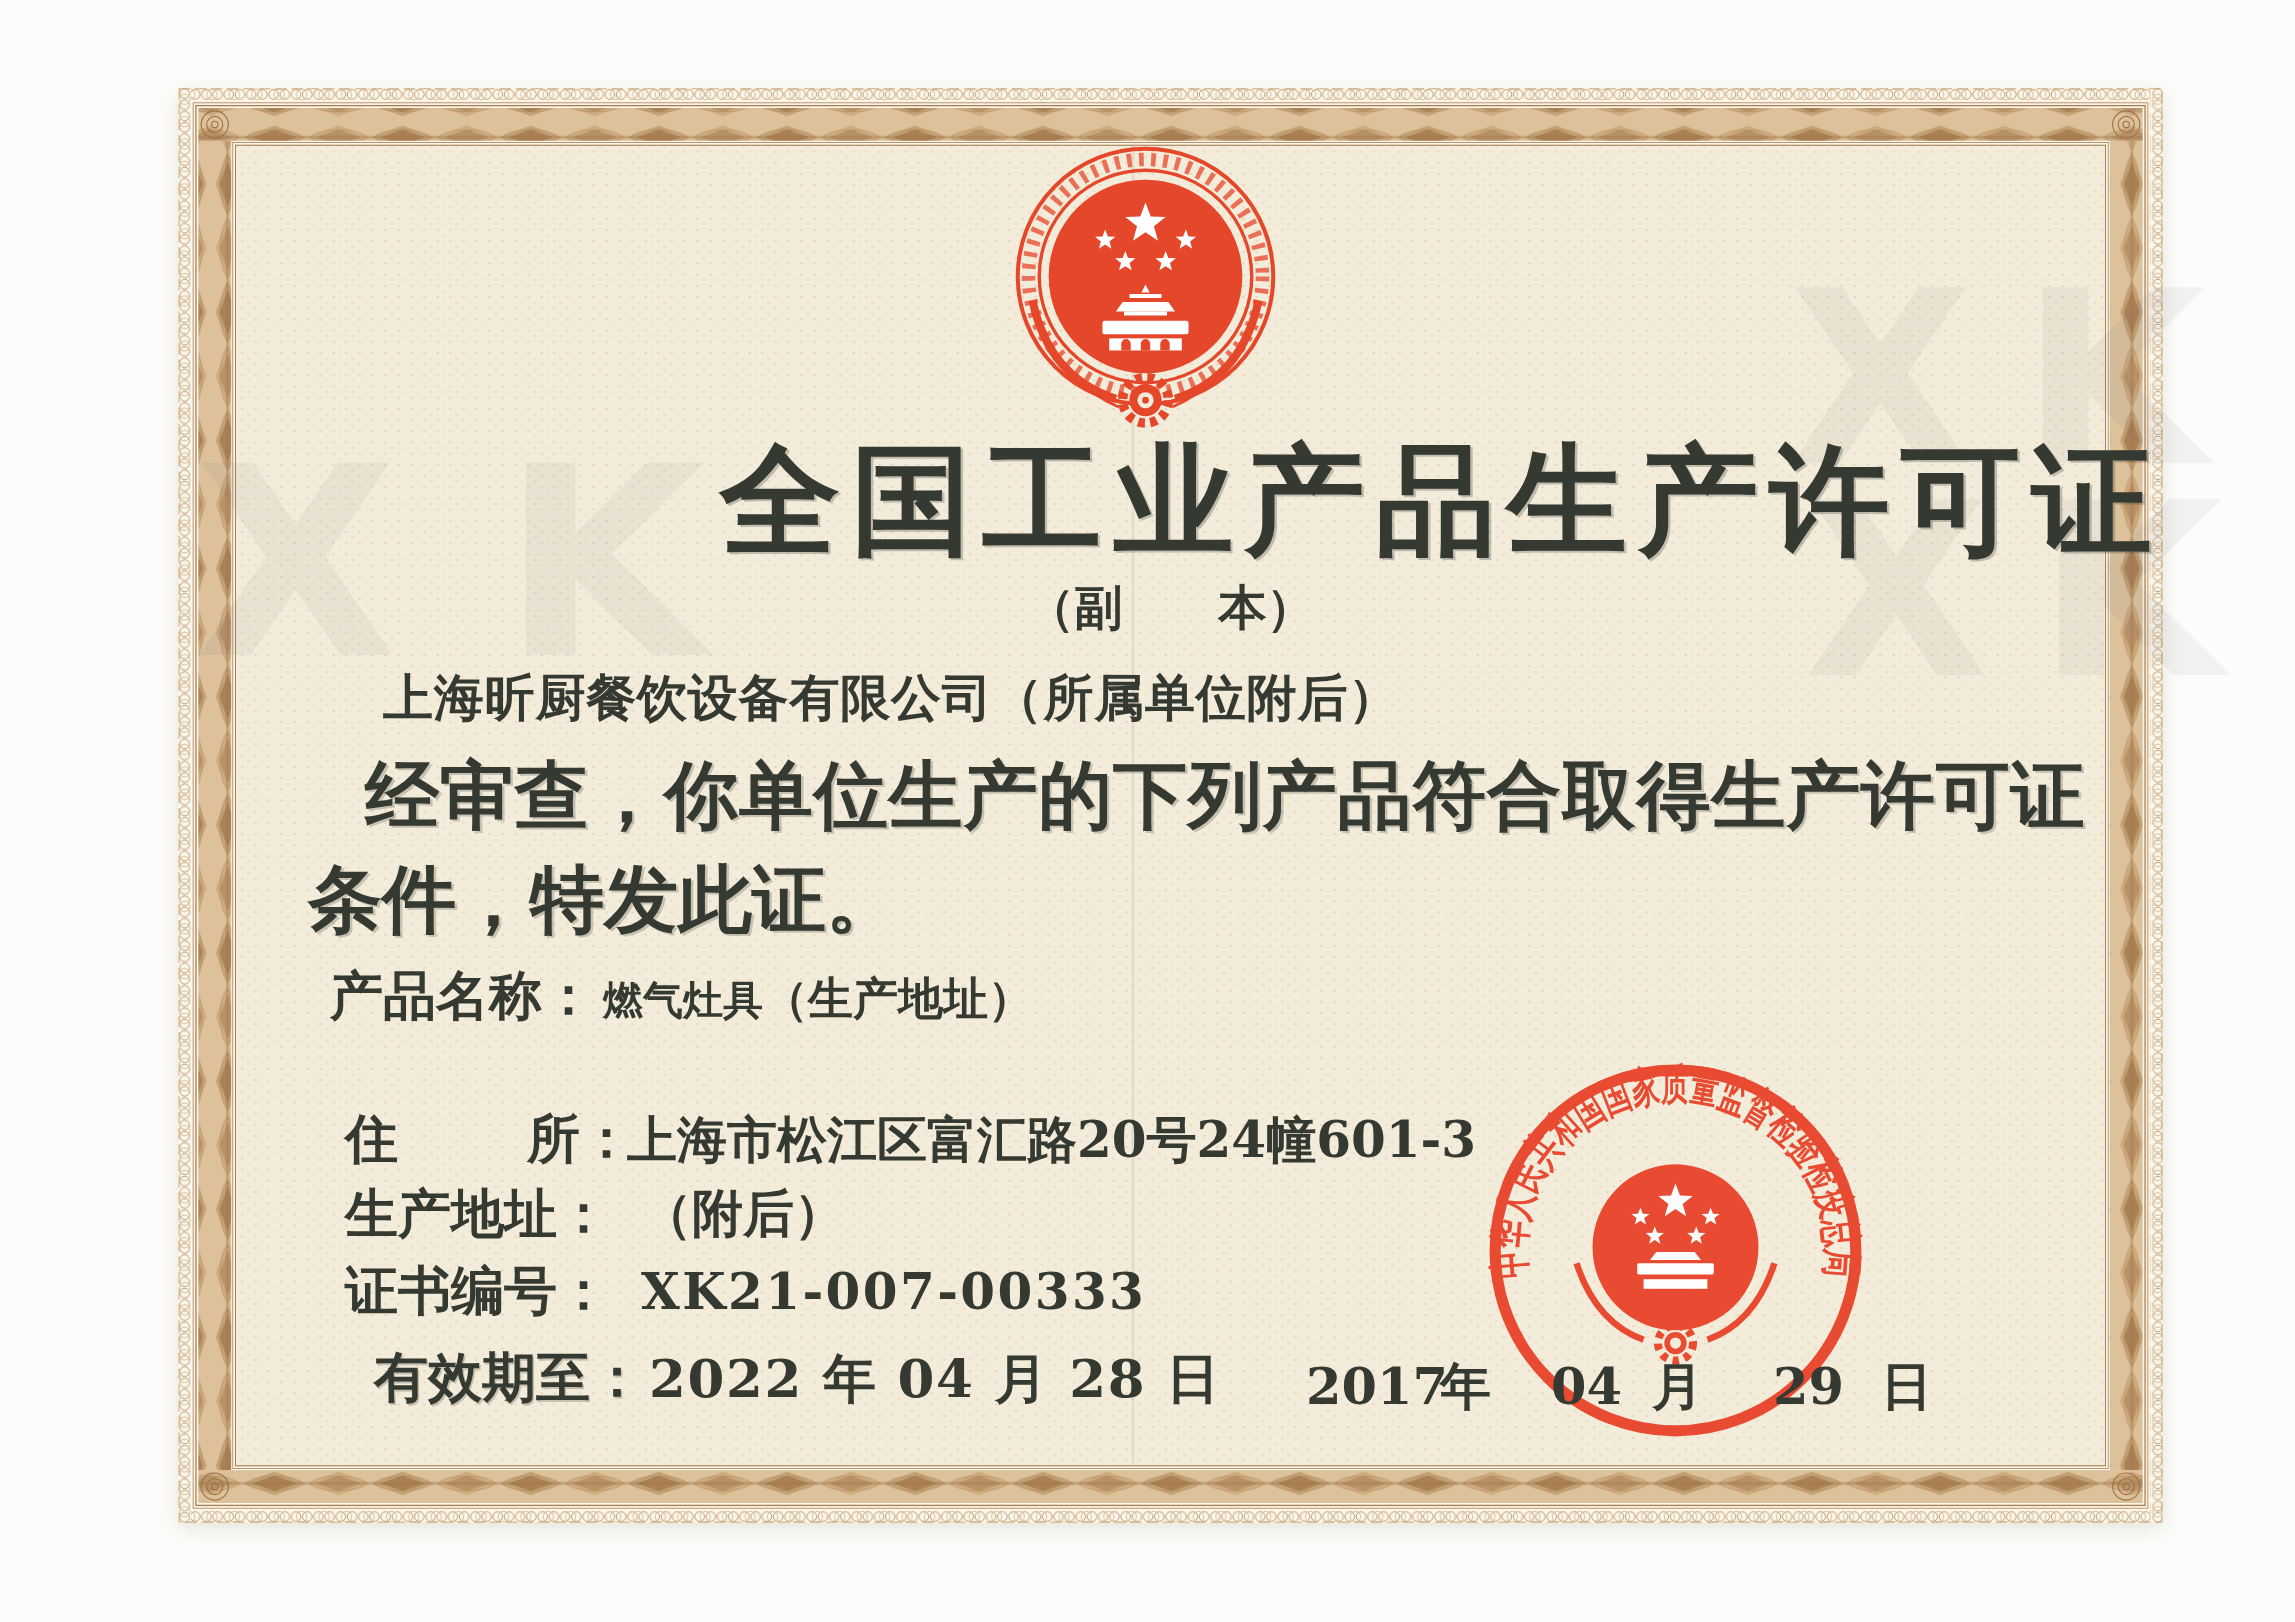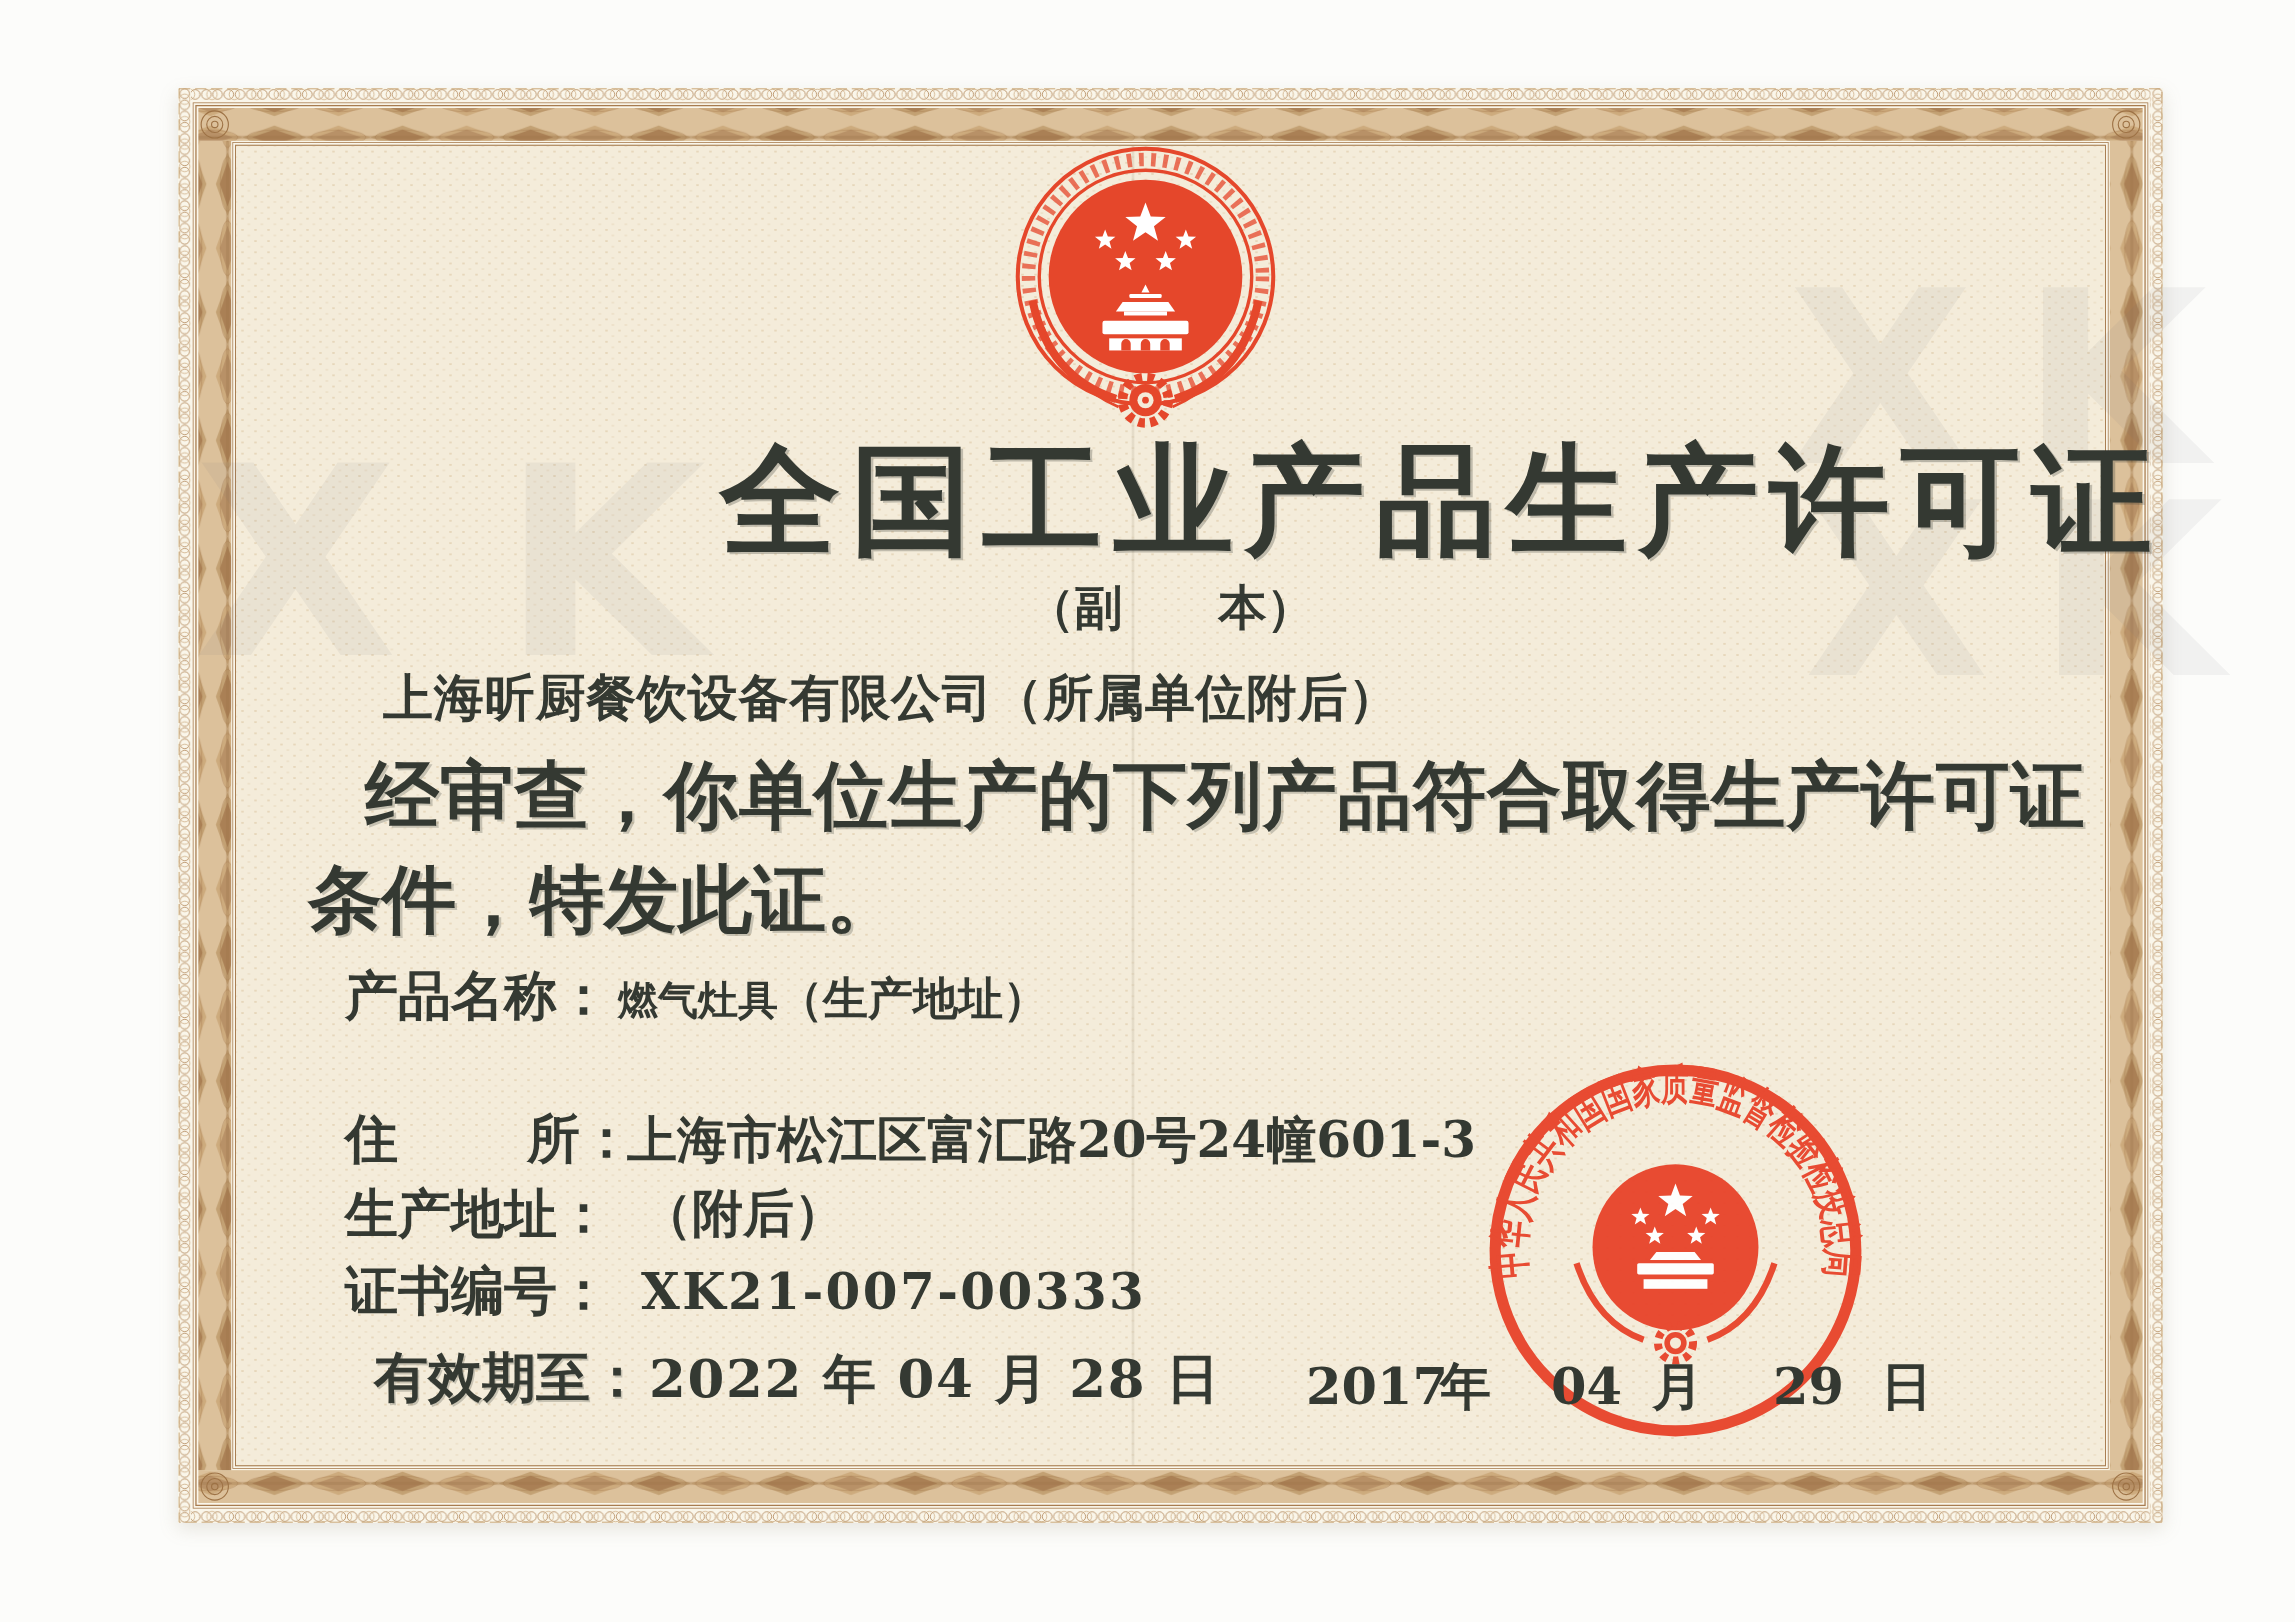--- a/index.html
+++ b/index.html
@@ -38,21 +38,21 @@
   .cert-title{
     left:0;right:0;top:352px;text-align:right;
     font-size:120px;font-weight:bold;letter-spacing:11.2px;
     text-shadow:2.4px 2.4px 0 rgba(58,62,55,.28);
   }
   .cert-subtitle{left:0;right:0;top:495px;text-align:center;font-size:48px;font-weight:bold;}
   .company-line{left:205px;top:585px;font-size:50px;font-weight:bold;letter-spacing:0.8px;}
   .body-line1{left:187px;top:670px;font-size:74px;font-weight:bold;letter-spacing:0.8px;text-shadow:2.4px 2.4px 0 rgba(58,62,55,.25);}
   .body-line2{left:130px;top:774px;font-size:74px;font-weight:bold;text-shadow:2.4px 2.4px 0 rgba(58,62,55,.25);}
   .field-label{font-size:53px;font-weight:bold;color:#343932;}
-  .row-product{left:167px;top:881px;display:flex;align-items:baseline;}
+  .row-product{left:152px;top:881px;display:flex;align-items:baseline;}
   .product-value{font-size:40px;font-weight:bold;margin-left:8px;}
   .product-note{font-size:45px;font-weight:bold;}
   .addr-label{left:167px;top:1024px;width:288px;display:flex;justify-content:space-between;}
   .addr-value{left:449px;top:1027px;font-size:50px;font-weight:bold;}
   .paddr-label{left:167px;top:1099px;}
   .paddr-value{left:463px;top:1100px;font-size:51px;font-weight:bold;}
   .certno-label{left:167px;top:1176px;}
   .certno-value{left:463px;top:1179px;font-size:50px;font-weight:bold;letter-spacing:2.4px;}
   .valid-label{left:196px;top:1262px;font-size:54px;font-weight:bold;text-shadow:1.6px 1.6px 0 rgba(58,62,55,.25);}
   .valid-value{left:471px;top:1264px;font-size:53px;font-weight:bold;letter-spacing:1.6px;}

